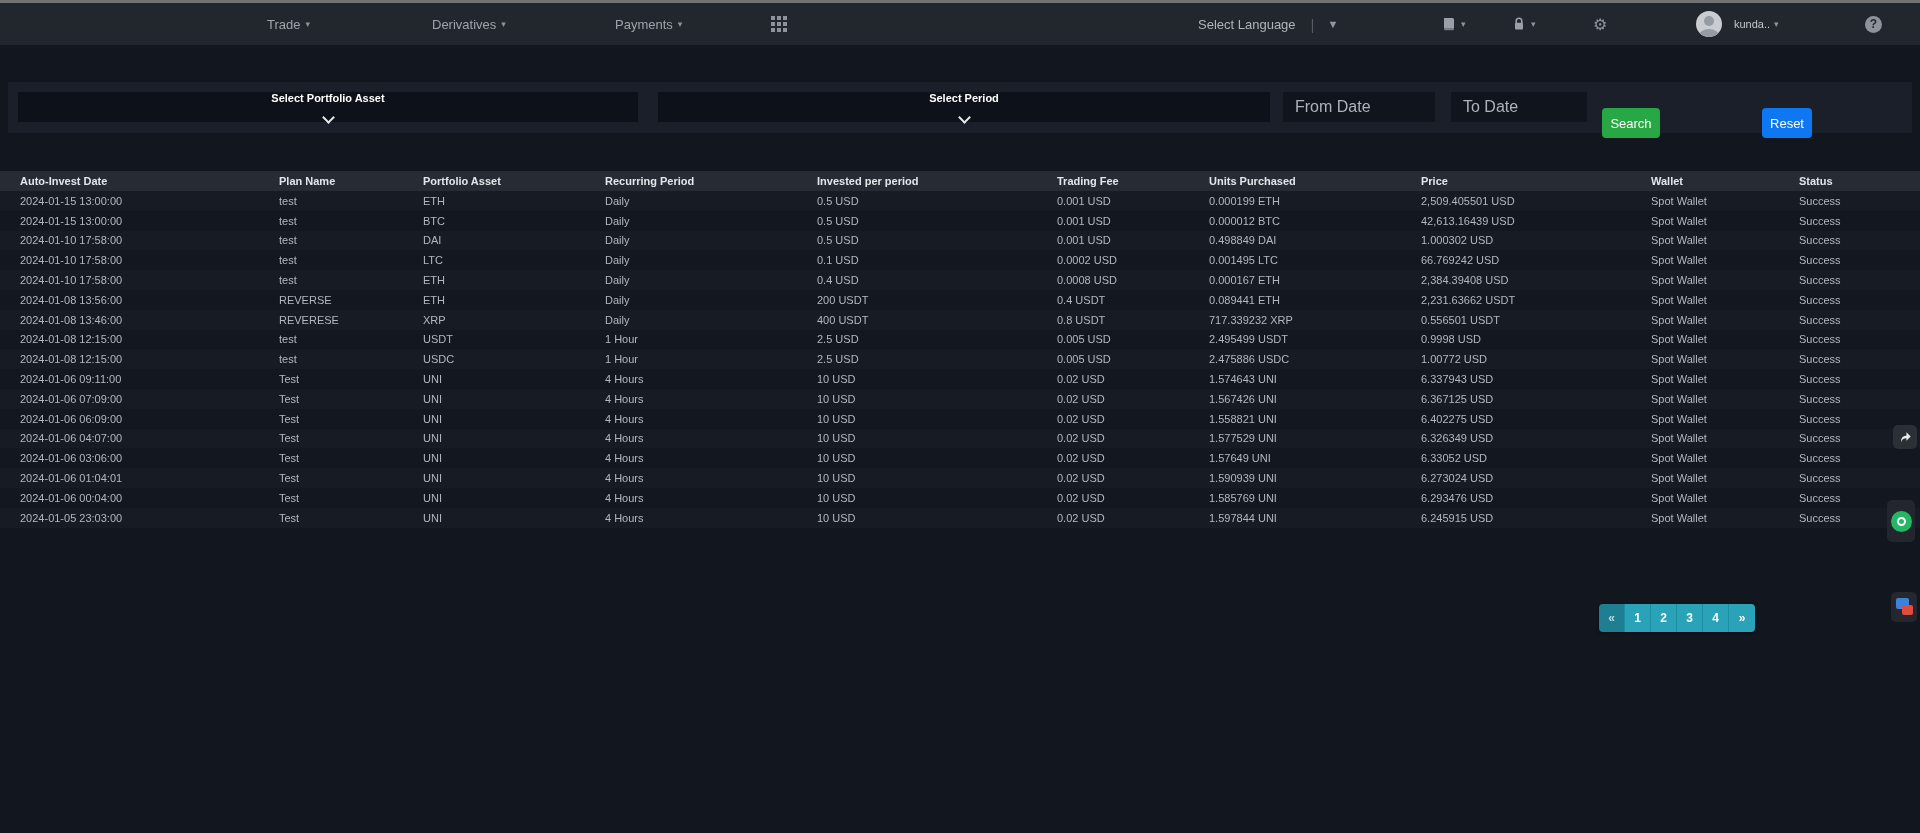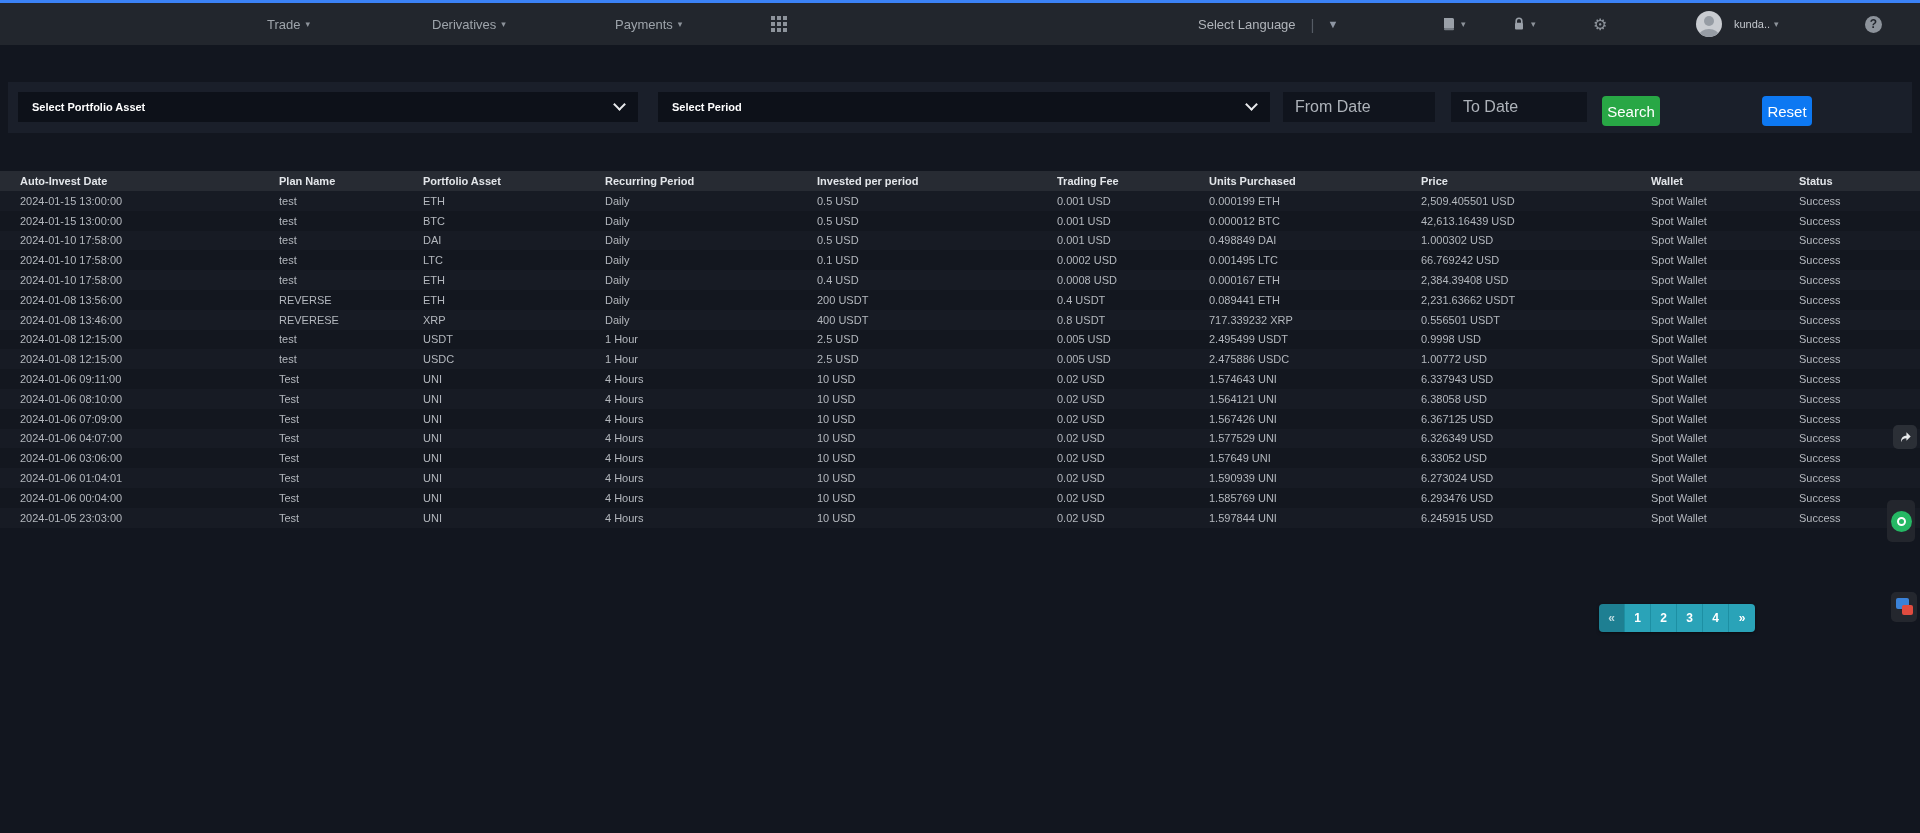--- a/index.html
+++ b/index.html
@@ -2,47 +2,47 @@
 <html><head>
 <meta charset="utf-8">
 <style>
   * { margin:0; padding:0; box-sizing:border-box; }
   html,body { width:1920px; height:833px; background:#12161f; overflow:hidden;
               font-family:"Liberation Sans", sans-serif; }
   .stage { position:relative; width:1920px; height:833px; background:#12161f; }
 
   
   .topnav { position:absolute; top:0; left:0; width:1920px; height:45px;
-            background:#22262d; border-top:3px solid #3b82f6; }
+            background:#22262d; border-top:3px solid #737373; }
   .navitem { position:absolute; top:0; height:42px; display:flex; align-items:center;
              gap:5px; color:#9ea4ab; font-size:13px; cursor:pointer; }
   .caret { font-size:9px; color:#8d939b; }
   .lang-sep { color:#555b64; font-size:15px; margin:0 8px 0 10px; }
   .lang-tri { color:#8e96a3; font-size:11px; }
   .iconbtn { position:absolute; top:0; height:42px; display:flex; align-items:center; gap:4px; cursor:pointer; }
   .gear { font-size:16px; color:#8d939b; }
   .helpcirc { width:17px; height:17px; border-radius:50%; background:#8d939b; color:#22262d;
               font-size:12px; font-weight:bold; display:flex; align-items:center; justify-content:center; }
   .avatar { width:26px; height:26px; border-radius:50%; background:#c9ccd1; position:relative; overflow:hidden; }
   .avatar .head { position:absolute; top:5px; left:8px; width:10px; height:10px; border-radius:50%; background:#969ca4; }
   .avatar .shoulders { position:absolute; bottom:-5px; left:3px; width:20px; height:13px; border-radius:50%; background:#969ca4; }
   .username { color:#c3c7cd; font-size:11px; margin-left:8px; }
 
   
   .filterbar { position:absolute; top:82px; left:8px; width:1904px; height:51px; background:#1a1f2a; }
   .fselect { position:absolute; top:10px; height:30px; background:#0d1119; color:#ffffff;
              font-size:11px; font-weight:bold; display:flex; align-items:center;
-             padding:0 14px; cursor:pointer; justify-content:space-between; }
+             padding:0 14px; cursor:pointer; justify-content:space-between;flex-direction:column; }
   .chev { width:9px; height:9px; border-right:2px solid #e8eaec; border-bottom:2px solid #e8eaec;
           transform:rotate(45deg); margin-top:-5px; }
   .finput { position:absolute; top:10px; height:30px; background:#10141d; border:none; color:#c2c6cc;
             font-size:16px; padding:0 12px; font-family:"Liberation Sans", sans-serif; }
   .finput::placeholder { color:#aeb3ba; opacity:1; }
-  .btn { position:absolute; top:14px; height:30px; border:none; border-radius:4px; color:#fff;
-         font-size:15px; cursor:pointer; font-family:"Liberation Sans", sans-serif; }
+  .btn { position:absolute; top:26px; height:30px; border:none; border-radius:4px; color:#fff;
+         font-size:13px; cursor:pointer; font-family:"Liberation Sans", sans-serif; }
   .btn-search { left:1594px; width:58px; background:#28a745; }
   .btn-reset  { left:1754px; width:50px; background:#0d78f2; }
 
   
   .tablewrap { position:absolute; top:171px; left:0; width:1826px; }
   table { width:1920px; border-collapse:collapse; table-layout:fixed; }
   col.c1{width:259px} col.c2{width:144px} col.c3{width:182px} col.c4{width:212px} col.c5{width:240px}
   col.c6{width:152px} col.c7{width:212px} col.c8{width:230px} col.c9{width:148px} col.c10{width:141px}
   thead th { background:#272b33; color:#e3e6ea; font-size:11px; font-weight:bold; text-align:left;
              height:20px; padding:0 0 0 20px; white-space:nowrap; overflow:hidden; }
@@ -305,40 +305,40 @@
             <td>UNI</td>
             <td>4 Hours</td>
             <td>10 USD</td>
             <td>0.02 USD</td>
             <td>1.574643 UNI</td>
             <td>6.337943 USD</td>
             <td>Spot Wallet</td>
             <td>Success</td>
           </tr>
           <tr>
-            <td>2024-01-06 08:10:00</td>
-            <td>Test</td>
-            <td>UNI</td>
-            <td>4 Hours</td>
-            <td>10 USD</td>
-            <td>0.02 USD</td>
-            <td>1.564121 UNI</td>
-            <td>6.38058 USD</td>
-            <td>Spot Wallet</td>
-            <td>Success</td>
-          </tr>
-          <tr>
             <td>2024-01-06 07:09:00</td>
             <td>Test</td>
             <td>UNI</td>
             <td>4 Hours</td>
             <td>10 USD</td>
             <td>0.02 USD</td>
             <td>1.567426 UNI</td>
             <td>6.367125 USD</td>
+            <td>Spot Wallet</td>
+            <td>Success</td>
+          </tr>
+          <tr>
+            <td>2024-01-06 06:09:00</td>
+            <td>Test</td>
+            <td>UNI</td>
+            <td>4 Hours</td>
+            <td>10 USD</td>
+            <td>0.02 USD</td>
+            <td>1.558821 UNI</td>
+            <td>6.402275 USD</td>
             <td>Spot Wallet</td>
             <td>Success</td>
           </tr>
           <tr>
             <td>2024-01-06 04:07:00</td>
             <td>Test</td>
             <td>UNI</td>
             <td>4 Hours</td>
             <td>10 USD</td>
             <td>0.02 USD</td>

